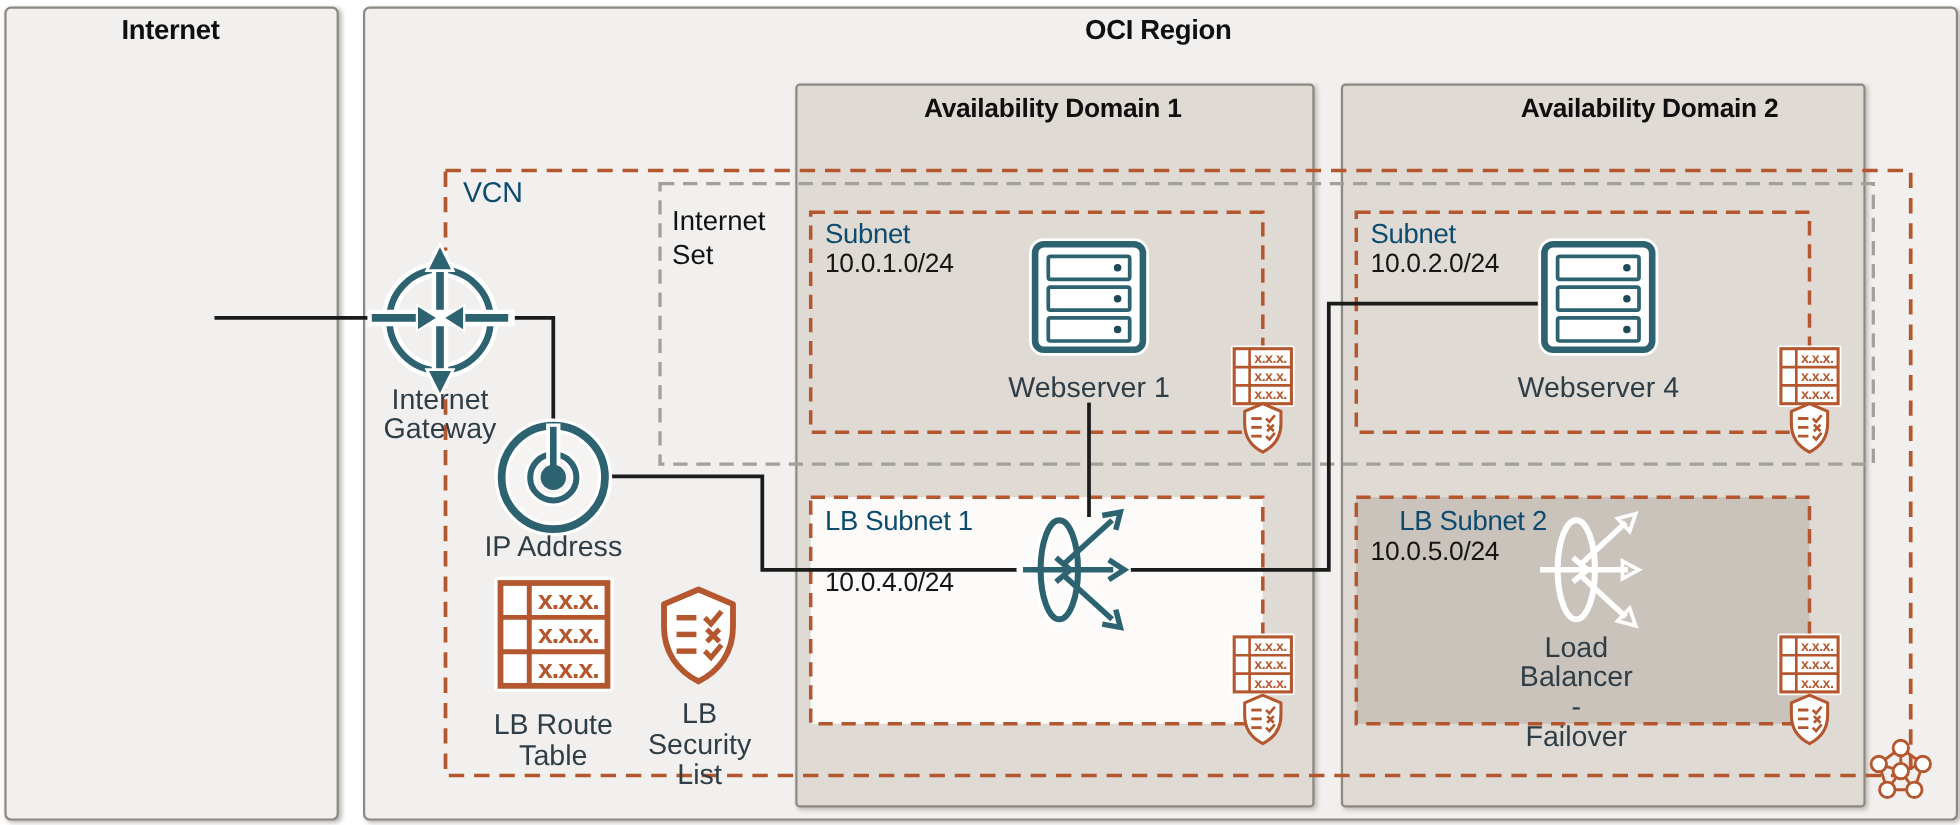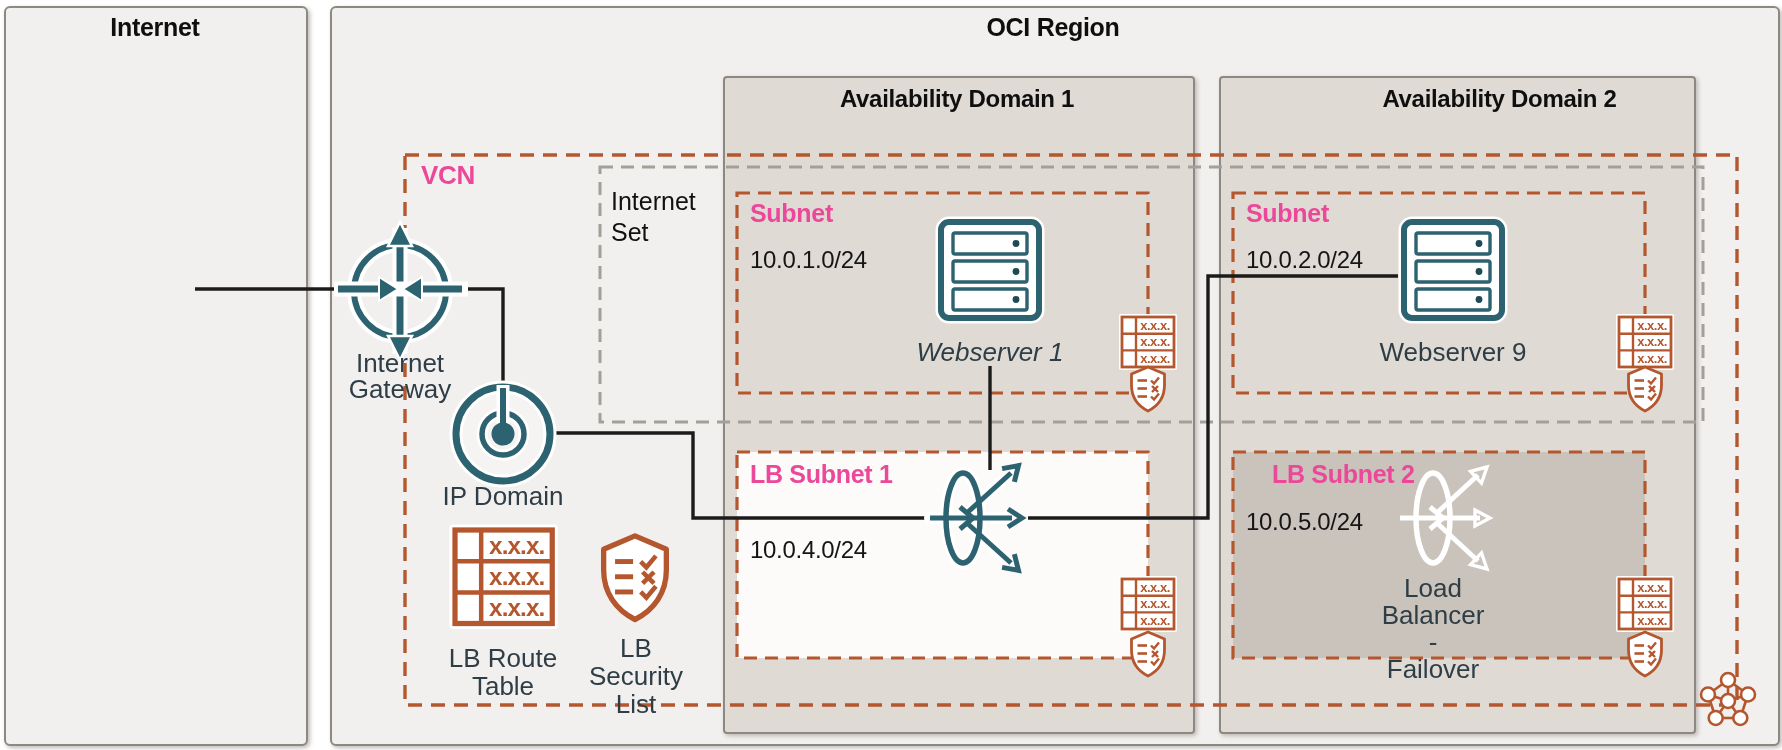--- a/index.html
+++ b/index.html
@@ -6,22 +6,22 @@
   body{font-family:"Liberation Sans","DejaVu Sans",sans-serif;}
   .scene{position:relative;width:1782px;height:750px;background:#ffffff;overflow:hidden;}
   .box{position:absolute;border:2px solid #8d8881;border-radius:6px;background:#f2f0ee;
        box-shadow:2px 2px 4px rgba(110,105,98,.45);}
   .adbox{position:absolute;border:2px solid #8d8881;border-radius:4px;background:#dfdbd4;
        box-shadow:2px 2px 4px rgba(110,105,98,.4);}
   .ttl{position:absolute;font-weight:700;color:#0f0f0f;text-align:center;letter-spacing:-.3px;}
   .ttl-lg{font-size:25px;}
   .ttl-md{font-size:24px;}
   .lbl{position:absolute;color:#2e3d46;font-size:26px;text-align:center;line-height:26px;}
-  .net-ttl{position:absolute;font-weight:700;font-size:25px;color:#ec4899;letter-spacing:-.3px;}
-  .cidr{position:absolute;font-size:24px;color:#151515;letter-spacing:-.3px;margin-top:20px;}
+  .net-ttl{position:absolute;font-weight:400;font-size:25px;color:#0c4a6e;letter-spacing:-.3px;}
+  .cidr{position:absolute;font-size:24px;color:#151515;letter-spacing:-.3px;}
   .bk-lbl{position:absolute;font-size:25px;color:#111;line-height:31px;width:120px;}
   svg{position:absolute;left:0;top:0;}
   svg text{font-family:"Liberation Sans","DejaVu Sans",sans-serif;}
   .xcell{font-size:13px;font-weight:700;fill:#b5572e;letter-spacing:-.5px;}
 </style>
 </head>
 <body>
 
 <div class="scene">
 
@@ -201,31 +201,31 @@
 
   <div class="ttl ttl-lg" style="left:330px;top:13px;width:1446px;">OCI Region</div>
   <div class="ttl ttl-lg" style="left:4px;top:13px;width:302px;">Internet</div>
   <div class="ttl ttl-md" style="left:723px;top:85px;width:468px;">Availability Domain 1</div>
   <div class="ttl ttl-md" style="left:1219px;top:85px;width:473px;padding-left:44px;">Availability Domain 2</div>
 
   <div class="net-ttl" style="left:421px;top:160px;font-size:26px;">VCN</div>
   <div class="bk-lbl" style="left:611px;top:186px;">Internet Set</div>
 
   <div class="lbl" style="left:345px;top:350px;width:110px;">Internet Gateway</div>
-  <div class="lbl" style="left:433px;top:483px;width:140px;">IP Domain</div>
+  <div class="lbl" style="left:433px;top:483px;width:140px;">IP Address</div>
   <div class="lbl" style="left:448px;top:644px;width:110px;line-height:28px;">LB Route Table</div>
   <div class="lbl" style="left:571px;top:634px;width:130px;line-height:28px;">LB Security List</div>
 
   <div class="net-ttl" style="left:750px;top:199px;">Subnet</div>
   <div class="cidr" style="left:750px;top:226px;">10.0.1.0/24</div>
-  <div class="lbl" style="left:890px;top:339px;width:200px;font-style:italic;">Webserver 1</div>
+  <div class="lbl" style="left:890px;top:339px;width:200px;">Webserver 1</div>
 
   <div class="net-ttl" style="left:1246px;top:199px;">Subnet</div>
   <div class="cidr" style="left:1246px;top:226px;">10.0.2.0/24</div>
-  <div class="lbl" style="left:1353px;top:339px;width:200px;">Webserver 9</div>
+  <div class="lbl" style="left:1353px;top:339px;width:200px;">Webserver 4</div>
 
   <div class="net-ttl" style="left:750px;top:460px;">LB Subnet 1</div>
   <div class="cidr" style="left:750px;top:516px;">10.0.4.0/24</div>
 
   <div class="net-ttl" style="left:1272px;top:460px;">LB Subnet 2</div>
   <div class="cidr" style="left:1246px;top:488px;">10.0.5.0/24</div>
   <div class="lbl" style="left:1379px;top:575px;width:108px;line-height:27px;">Load Balancer - Failover</div>
 
 </div>
 

